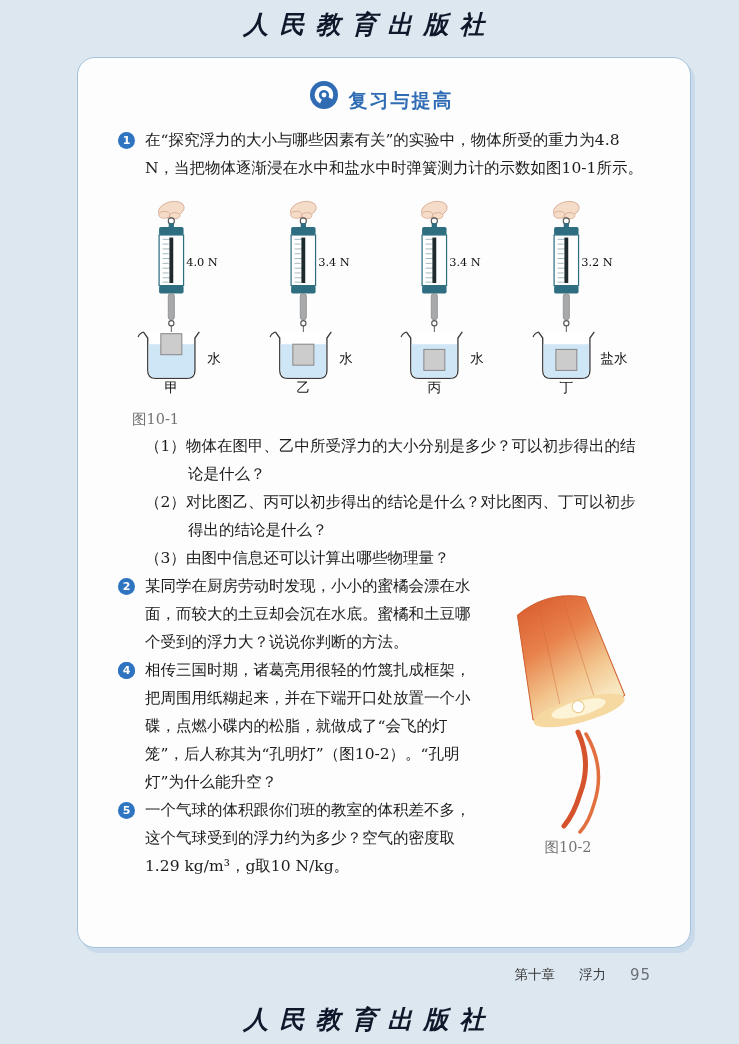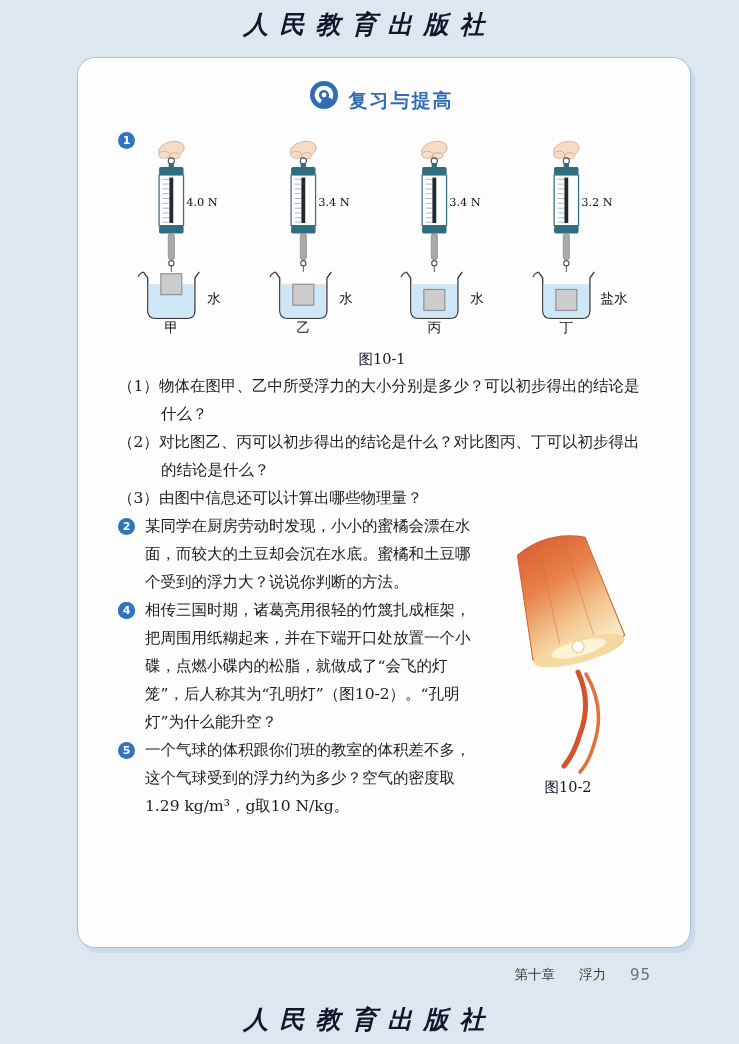--- a/index.html
+++ b/index.html
@@ -29,26 +29,26 @@
   .panel-title {
     color:#2f6cb4; font-size:19px; font-weight:bold; letter-spacing:2px;
     font-family:"DejaVu Sans","Liberation Sans",sans-serif;
   }
   .problem { position:relative; padding-left:27px; font-size:15.5px; line-height:28px; color:#1c1c1c; }
   .bullet {
     position:absolute; left:0; top:5.5px; width:17px; height:17px; border-radius:50%;
     background:#2f74c0; color:#fff; font-size:11px; line-height:17px; text-align:center;
     font-family:"DejaVu Sans","Liberation Sans",sans-serif; font-weight:bold;
   }
-  .subs { }
+  .subs { margin-left:27px; }
   .subq { padding-left:43px; text-indent:-43px; font-size:15.5px; line-height:28px; color:#1c1c1c; }
 
   .figure1 { margin:4px 0 2px 14px; }
   .fig1-row { display:flex;gap:25px; }
-  .fig-caption { text-align:center; font-size:14.5px; color:#0f172a; line-height:22px; }
+  .fig-caption { font-size:14.5px; color:#737373; line-height:22px; }
   .fig1-caption-row { width:500px; }
 
   .fig2 {
     float:right; width:152px; height:288px; margin:2px 0 16px 10px;
     text-align:center;
   }
   .fig2 svg { display:block; }
 
   .footer {
     position:absolute; right:88px; top:966px;
@@ -76,20 +76,21 @@
           <circle cx="15" cy="15" r="14" fill="#2f6cb4"></circle>
           <circle cx="15" cy="15" r="7.2" fill="none" stroke="#ffffff" stroke-width="4.2" stroke-dasharray="34 11" transform="rotate(115 15 15)"></circle>
           <circle cx="15" cy="15" r="2.4" fill="#ffffff"></circle>
         </svg>
       </span>
       <span class="panel-title">复习与提高</span>
     </div>
 
     <div class="problem">
       <span class="bullet">1</span>
+      <span>在“探究浮力的大小与哪些因素有关”的实验中，物体所受的重力为4.8 N，当把物体逐渐浸在水中和盐水中时弹簧测力计的示数如图10-1所示。</span>
     </div>
 
     <div class="figure1">
       <div class="fig1-row">
 
         <svg width="122" height="222" viewBox="0 0 122 222">
           <g fill="#f5dcc8" stroke="#cf9f84" stroke-width="0.8">
             <ellipse cx="45" cy="11" rx="15" ry="9" transform="rotate(-14 45 11)"></ellipse>
             <ellipse cx="37" cy="17" rx="6.5" ry="4"></ellipse>
             <ellipse cx="49" cy="18" rx="6" ry="3.5"></ellipse>

